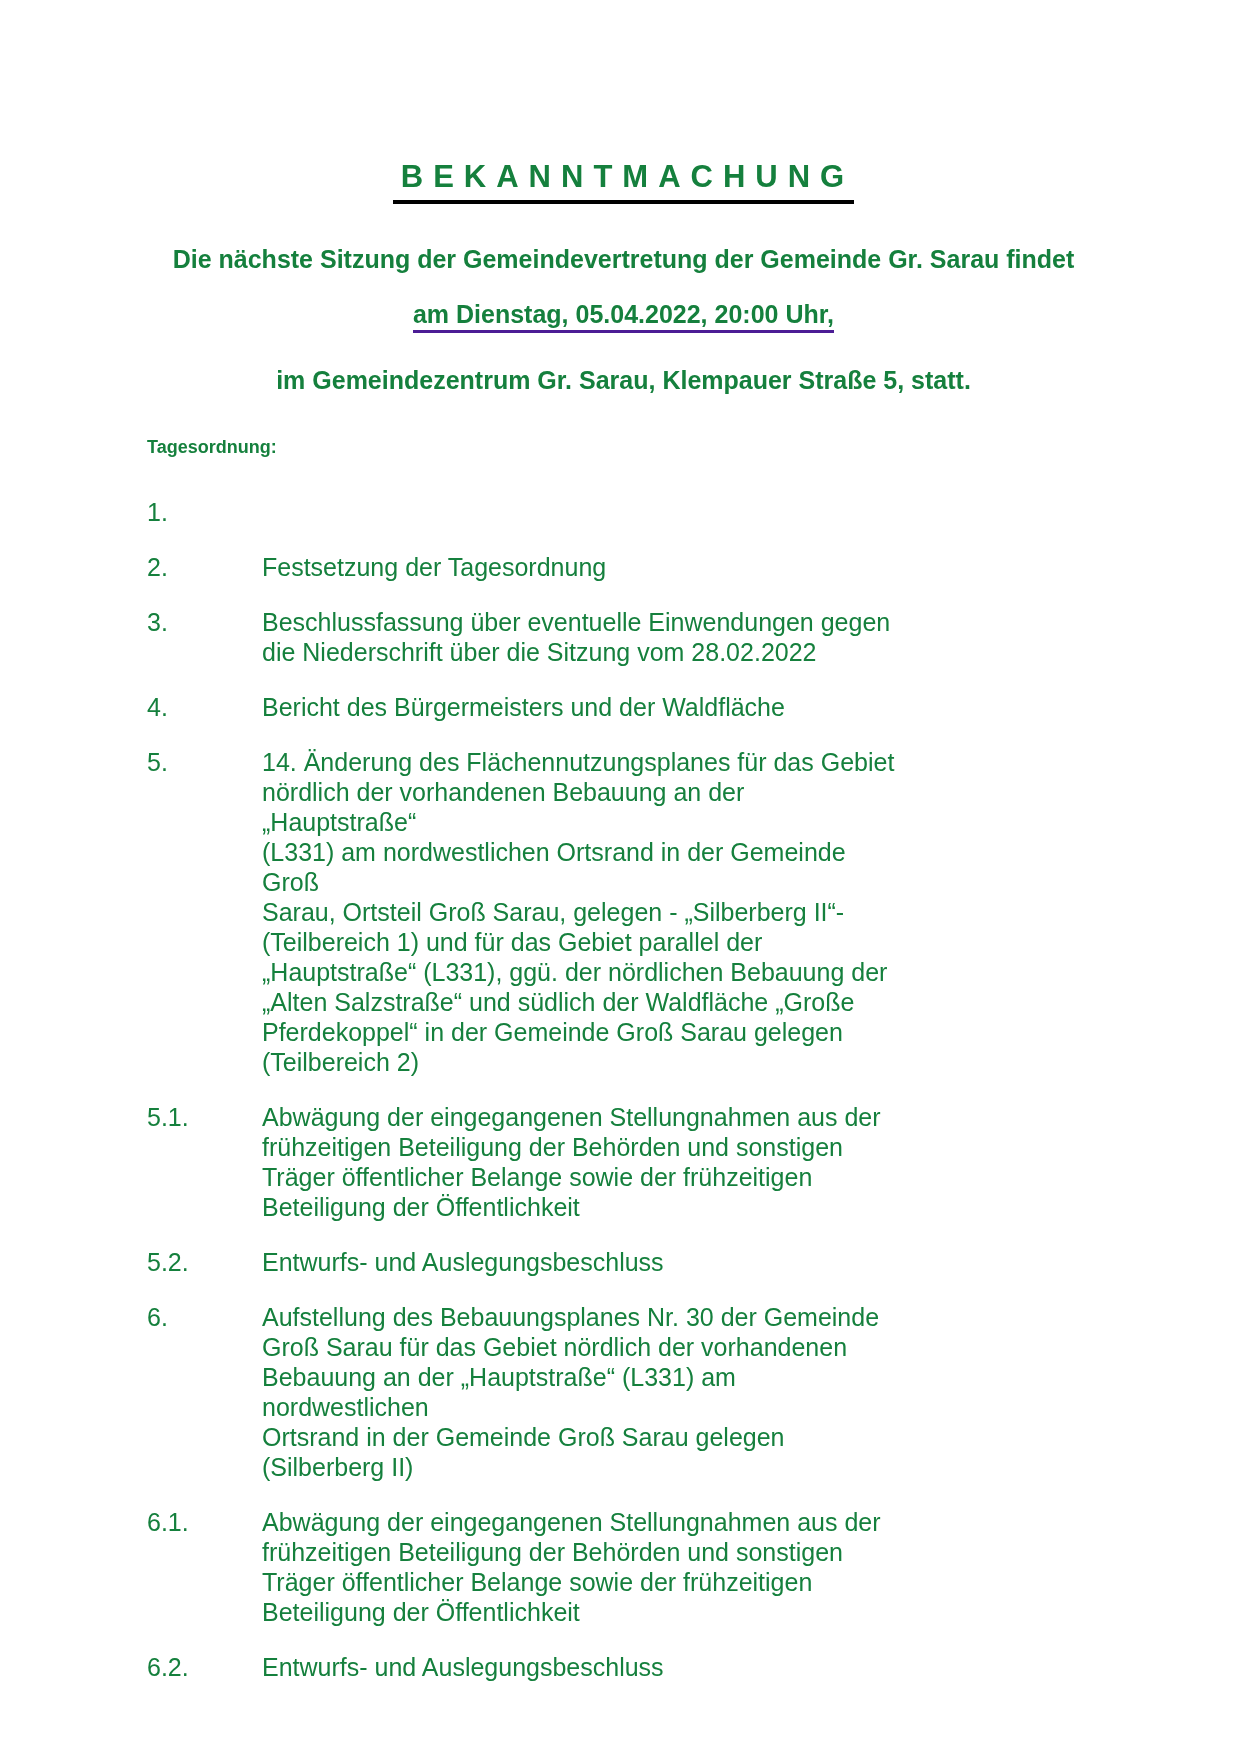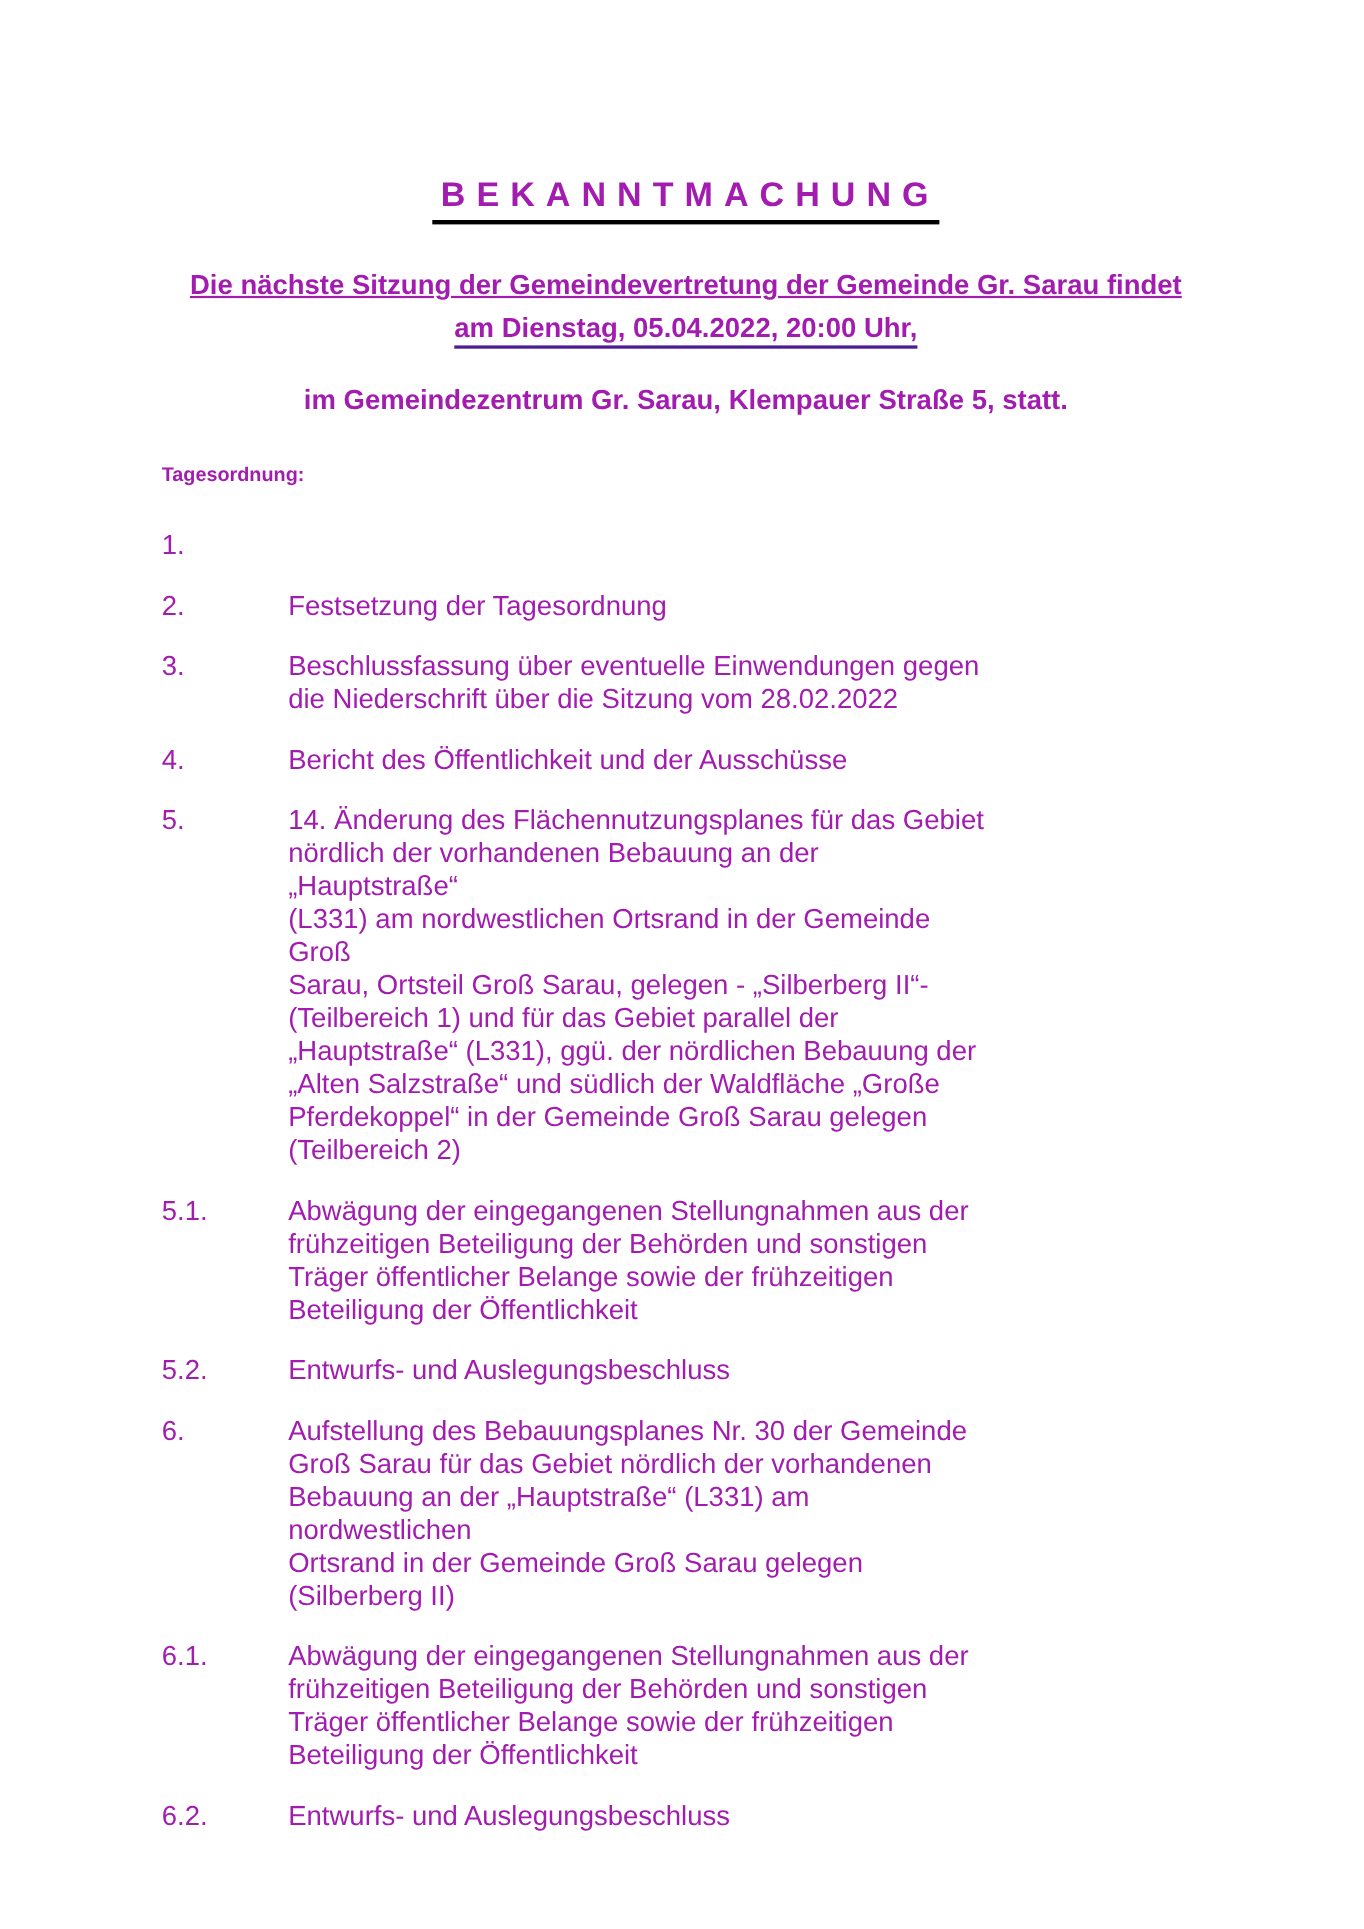--- a/index.html
+++ b/index.html
@@ -7,21 +7,21 @@
     padding: 0;
     background: #ffffff;
   }
   .page {
     position: relative;
     width: 1240px;
     height: 1754px;
     margin: 0 auto;
     box-sizing: border-box;
     background: #ffffff;
-    color: #a21caf;
+    color: #15803d;
     font-family: "Liberation Sans", sans-serif;
     padding: 158px 140px 0 147px;
     overflow: hidden;
   }
   .title-wrap {
     margin: 0 0 40px 0;
     text-align: center;
     font-size: 31px;
     font-weight: bold;
     line-height: 37px;
@@ -32,21 +32,21 @@
     padding: 0 0 5px 8px;
     border-bottom: 4px solid #000000;
   }
   .intro {
     margin: 0;
     text-align: center;
     font-size: 25px;
     font-weight: bold;
     line-height: 30px;
   }
-  .intro.first  { margin-bottom: 9px; text-decoration: underline; }
+  .intro.first  { margin-bottom: 25px; }
   .intro.second { margin-bottom: 18px; }
   .intro.third  { margin-bottom: 0; margin-top: 32px; }
   .underlined {
     display: inline-block;
     padding-bottom: 1px;
     border-bottom: 3px solid #4c1d95;
   }
   .agenda-heading {
     margin: 37px 0 0 0;
     font-size: 18px;
@@ -95,21 +95,21 @@
         <div class="agenda-num">2.</div>
         <div class="agenda-text">Festsetzung der Tagesordnung</div>
       </div>
       <div class="agenda-row">
         <div class="agenda-num">3.</div>
         <div class="agenda-text">Beschlussfassung über eventuelle Einwendungen gegen
 die Niederschrift über die Sitzung vom 28.02.2022</div>
       </div>
       <div class="agenda-row">
         <div class="agenda-num">4.</div>
-        <div class="agenda-text">Bericht des Öffentlichkeit und der Ausschüsse</div>
+        <div class="agenda-text">Bericht des Bürgermeisters und der Waldfläche</div>
       </div>
       <div class="agenda-row">
         <div class="agenda-num">5.</div>
         <div class="agenda-text">14. Änderung des Flächennutzungsplanes für das Gebiet
 nördlich der vorhandenen Bebauung an der „Hauptstraße“
 (L331) am nordwestlichen Ortsrand in der Gemeinde Groß
 Sarau, Ortsteil Groß Sarau, gelegen - „Silberberg II“-
 (Teilbereich 1) und für das Gebiet parallel der
 „Hauptstraße“ (L331), ggü. der nördlichen Bebauung der
 „Alten Salzstraße“ und südlich der Waldfläche „Große

